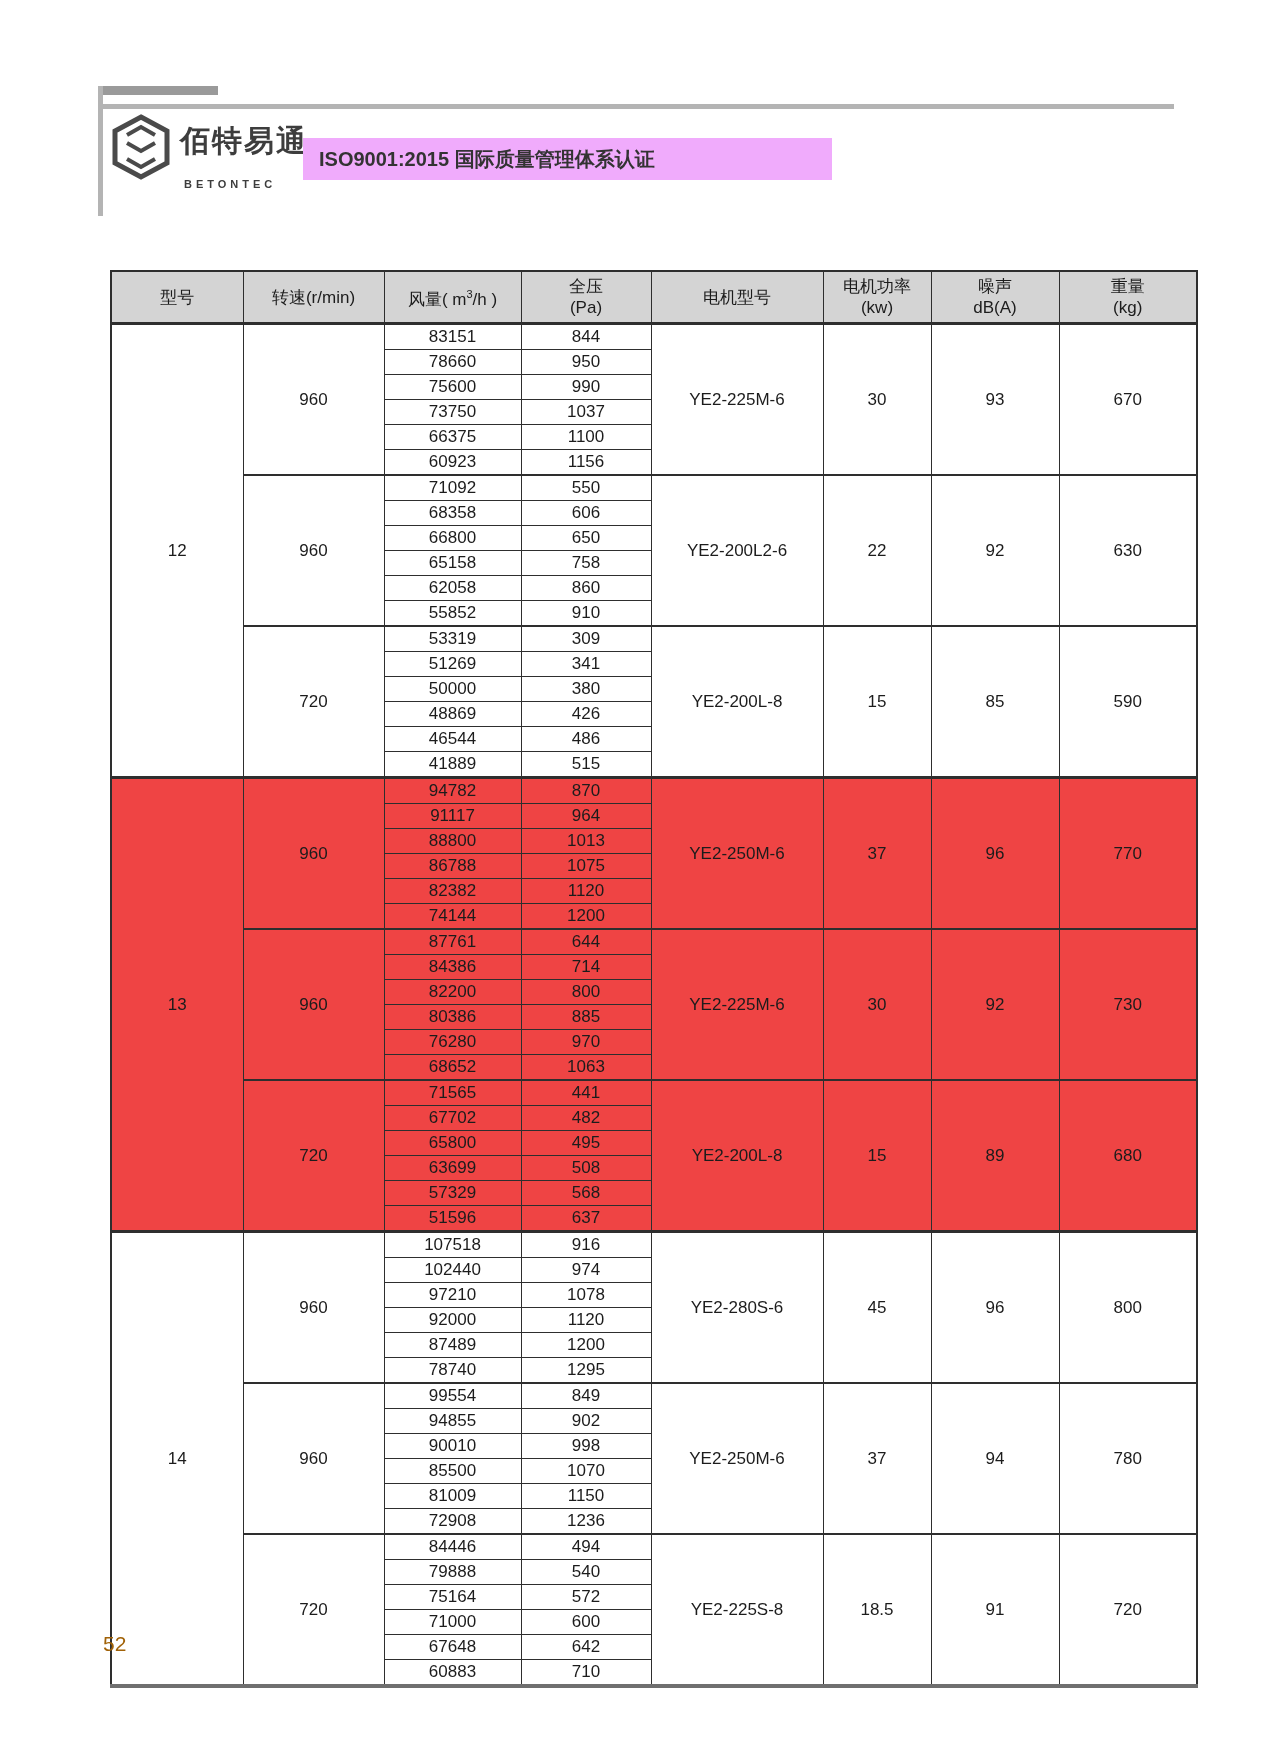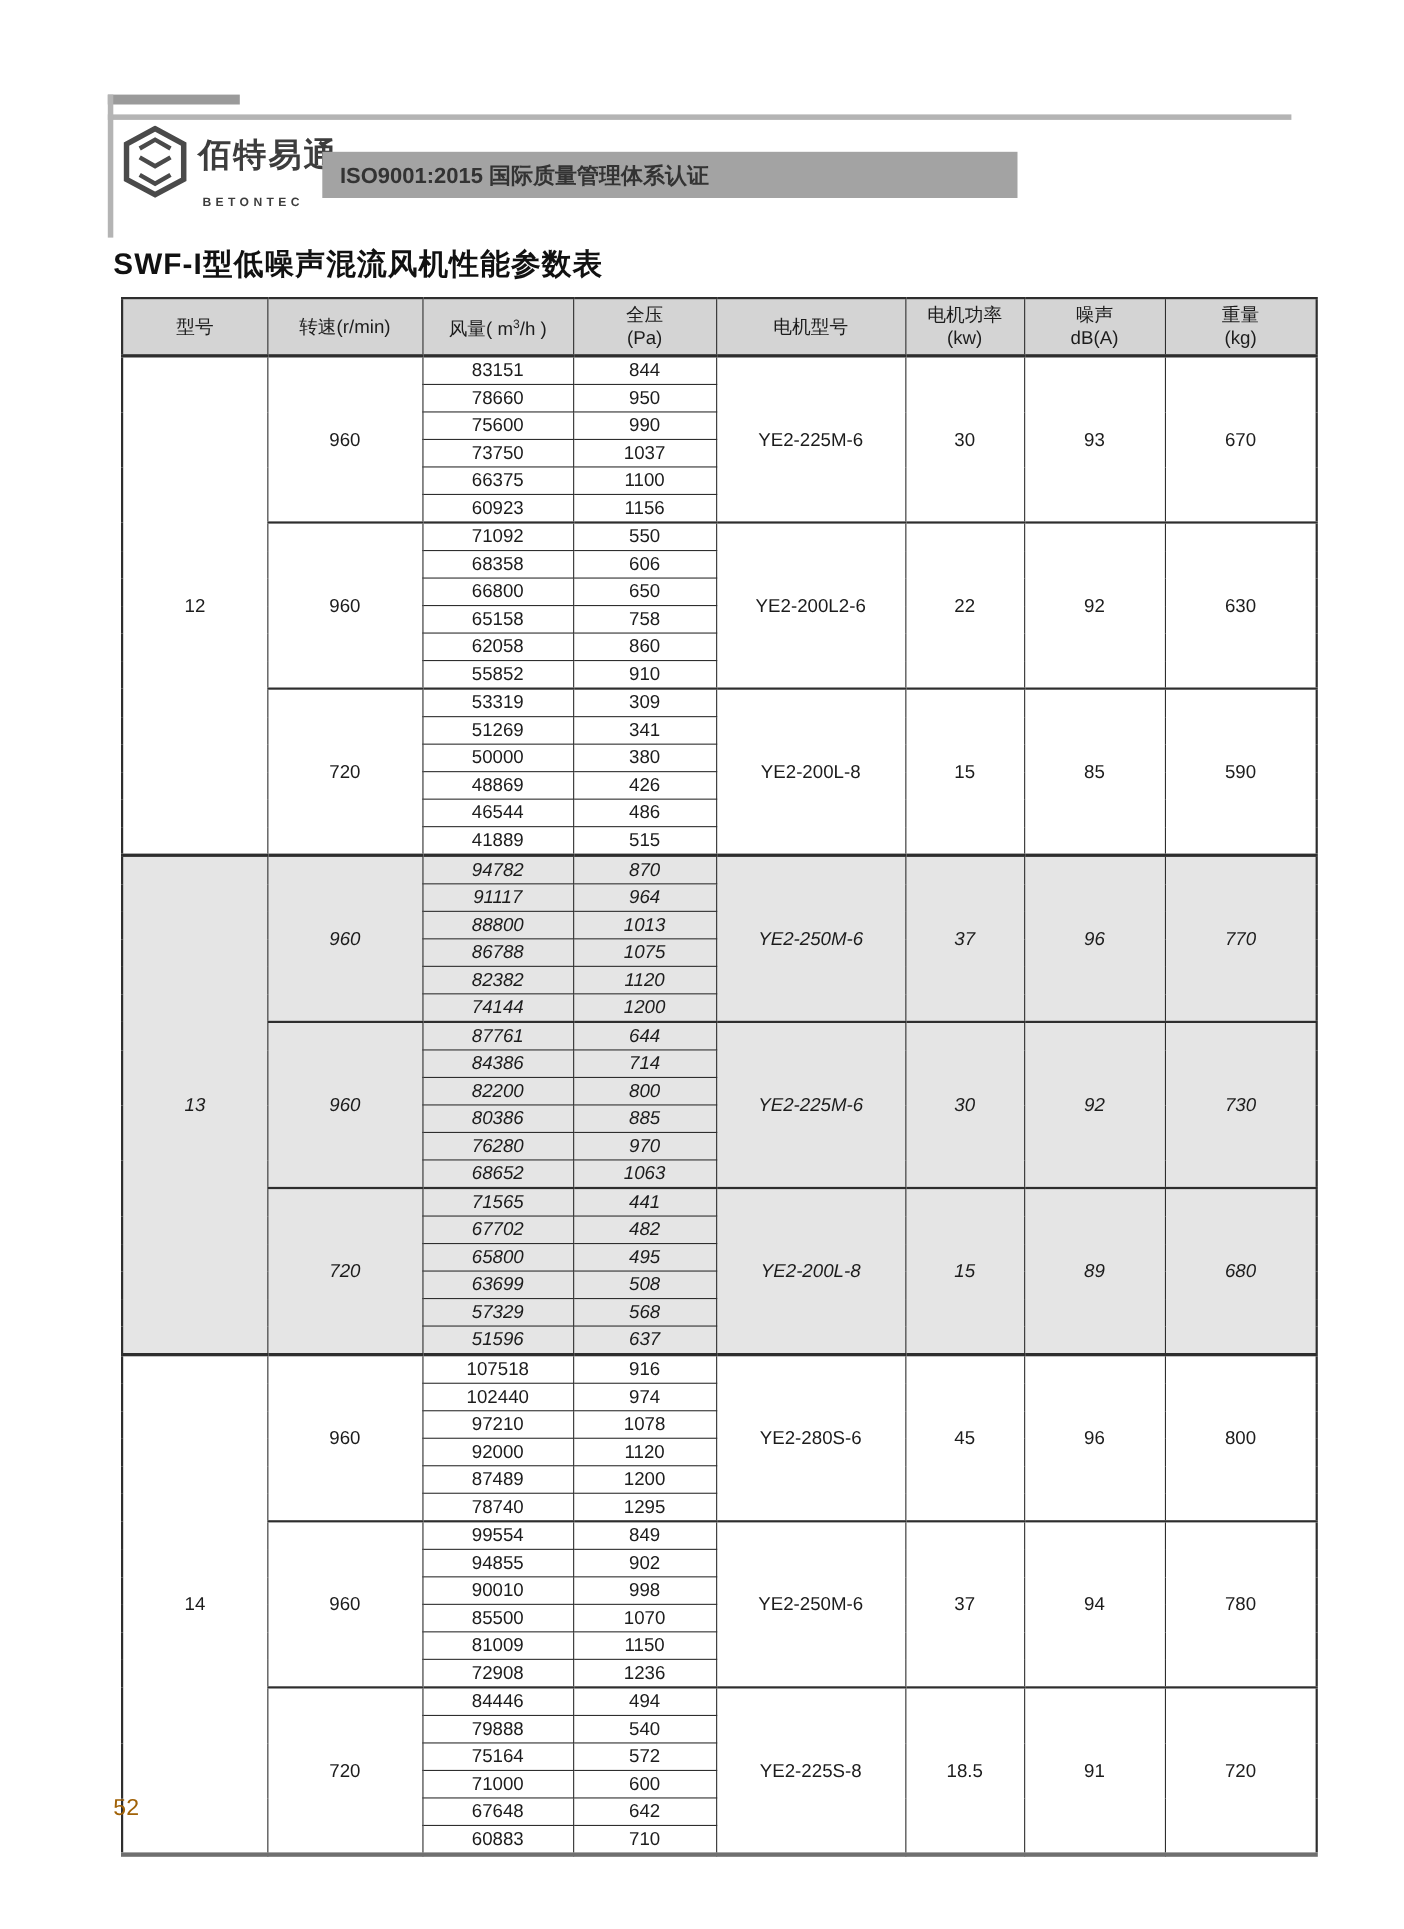--- a/index.html
+++ b/index.html
@@ -17,21 +17,21 @@
   .deco-thick { position: absolute; left: 98px; top: 86px; width: 120px; height: 9px; background: #9a9a9a; }
   .deco-line  { position: absolute; left: 98px; top: 104px; width: 1076px; height: 5px; background: #b4b4b4; }
   .deco-vert  { position: absolute; left: 98px; top: 86px; width: 5px; height: 130px; background: #b4b4b4; }
 
   
   .logo-mark { position: absolute; left: 112px; top: 114px; }
   .logo-text { position: absolute; left: 180px; top: 121px; font-size: 30px; font-weight: bold; color: #3d3d3d; letter-spacing: 2px; }
   .logo-sub  { position: absolute; left: 184px; top: 164px; font-size: 11px; font-weight: bold; letter-spacing: 4px; color: #3d3d3d; margin-top: 14px; }
 
   
-  .banner { position: absolute; left: 293px; top: 138px; width: 632px; height: 42px; background: #a3a3a3;
+  .banner { position: absolute; left: 303px; top: 138px; width: 529px; height: 42px; background: #f0abfc;
             display: flex; align-items: center; padding-left: 16px; box-sizing: border-box; }
   .banner span { font-size: 20px; font-weight: bold; color: #333333; }
 
   
   .title { position: absolute; left: 103px; top: 222px; font-size: 27px; font-weight: bold; color: #111111; margin: 0; letter-spacing: 1px; }
 
   
   table.perf {
     position: absolute; left: 110px; top: 270px; width: 1086px;
     border-collapse: collapse; table-layout: fixed;
@@ -40,21 +40,21 @@
     border-bottom: 4px solid #6f6f6f;
   }
   .perf th, .perf td {
     border: 1px solid #2e2e2e;
     text-align: center; vertical-align: middle;
     font-weight: normal; padding: 0;
   }
   .perf thead th { background: #d4d4d4; height: 50px; line-height: 21px; border-top: 2px solid #2e2e2e; }
   .perf thead th sup { font-size: 11px; }
   .perf tbody td { height: 24px; line-height: 24px; background: #ffffff; }
-  .perf tbody tr.shaded td { background: #e5e5e5; font-style: italic; }
+  .perf tbody tr.shaded td { background: #ef4444; }
   .perf tbody tr.block-top td { border-top-width: 2px; }
   .perf tbody tr.group-top td { border-top-width: 3px; }
 
   
   .page-num { position: absolute; left: 103px; top: 1632px; font-size: 21px; color: #a16207; }
 </style>
 </head>
 <body>
 
 <div class="page">
@@ -69,21 +69,20 @@
     <polyline points="15,29 29,37 43,29" fill="none" stroke="#4a4a4a" stroke-width="4"></polyline>
     <polyline points="15,45 29,53 43,45" fill="none" stroke="#4a4a4a" stroke-width="4"></polyline>
   </svg>
   <div class="logo-text">佰特易通</div>
   <div class="logo-sub">BETONTEC</div>
 
   <div class="banner">
     <span>ISO9001:2015 国际质量管理体系认证</span>
   </div>
 
-  <h1 class="title">SWF-I型低噪声混流风机性能参数表</h1>
 
   <table class="perf">
     <colgroup>
       <col style="width:132px">
         <col style="width:141px">
         <col style="width:137px">
         <col style="width:130px">
       <col style="width:172px">
         <col style="width:108px">
         <col style="width:128px">

